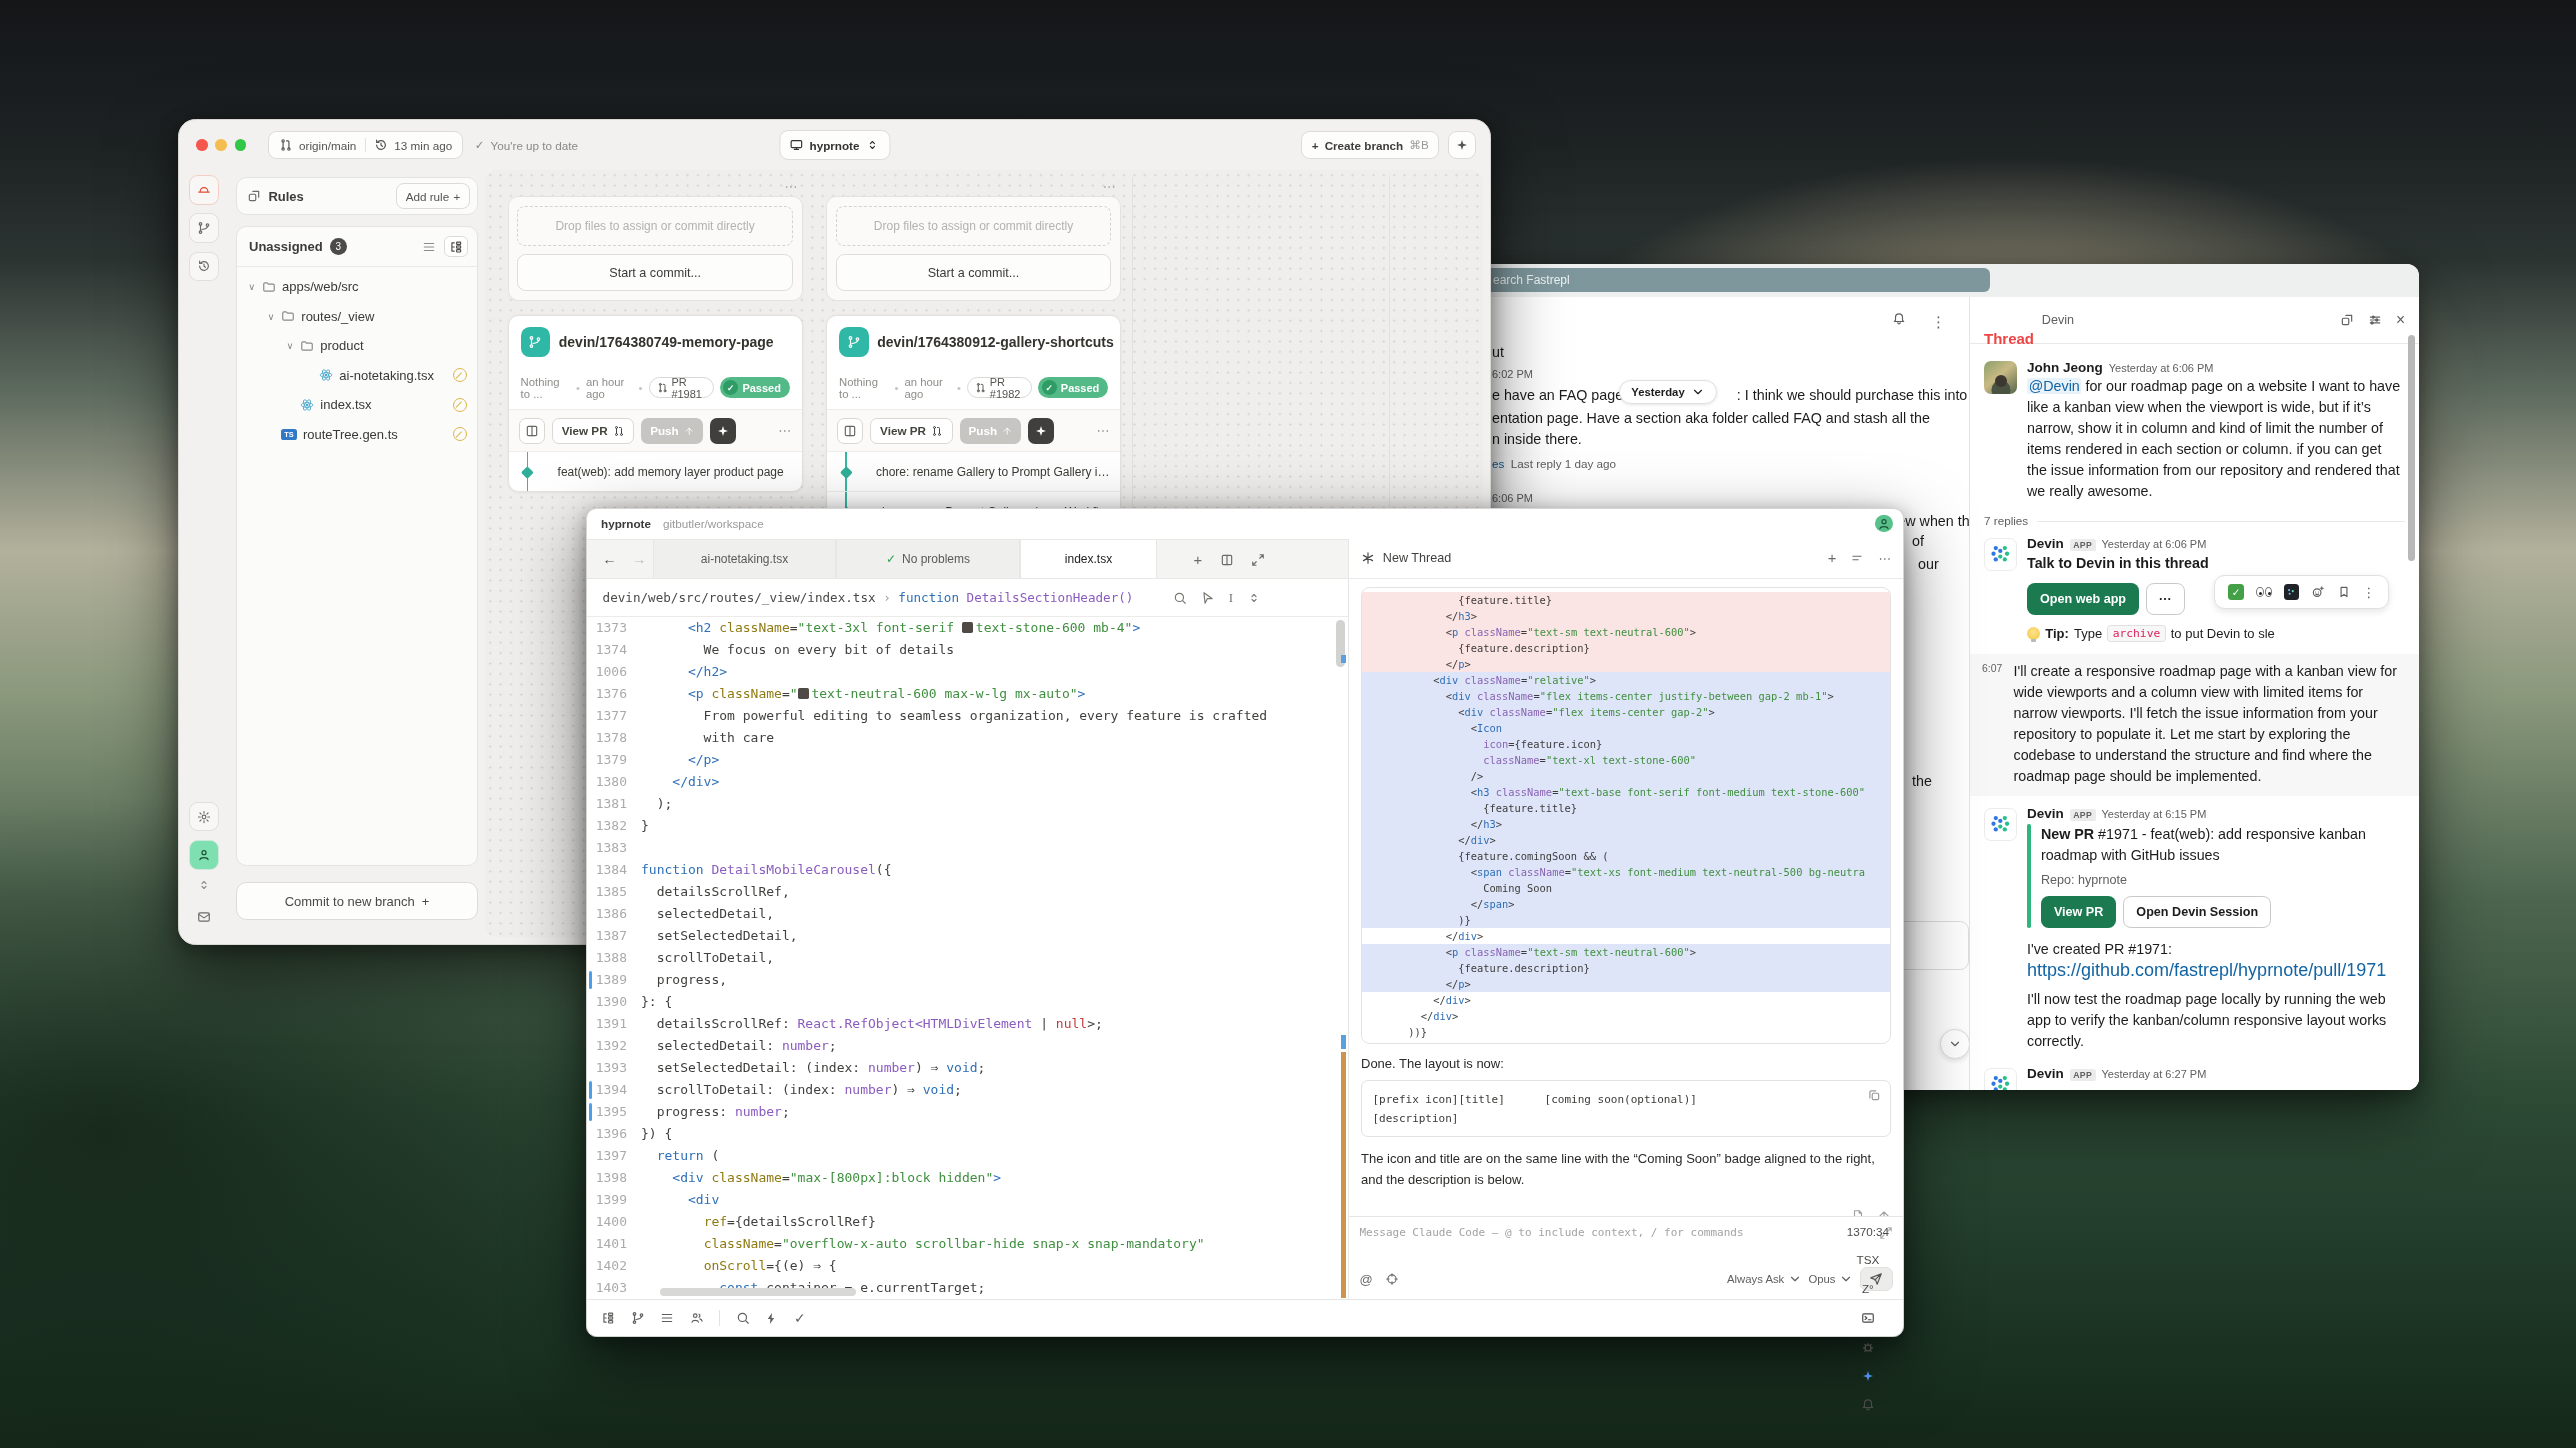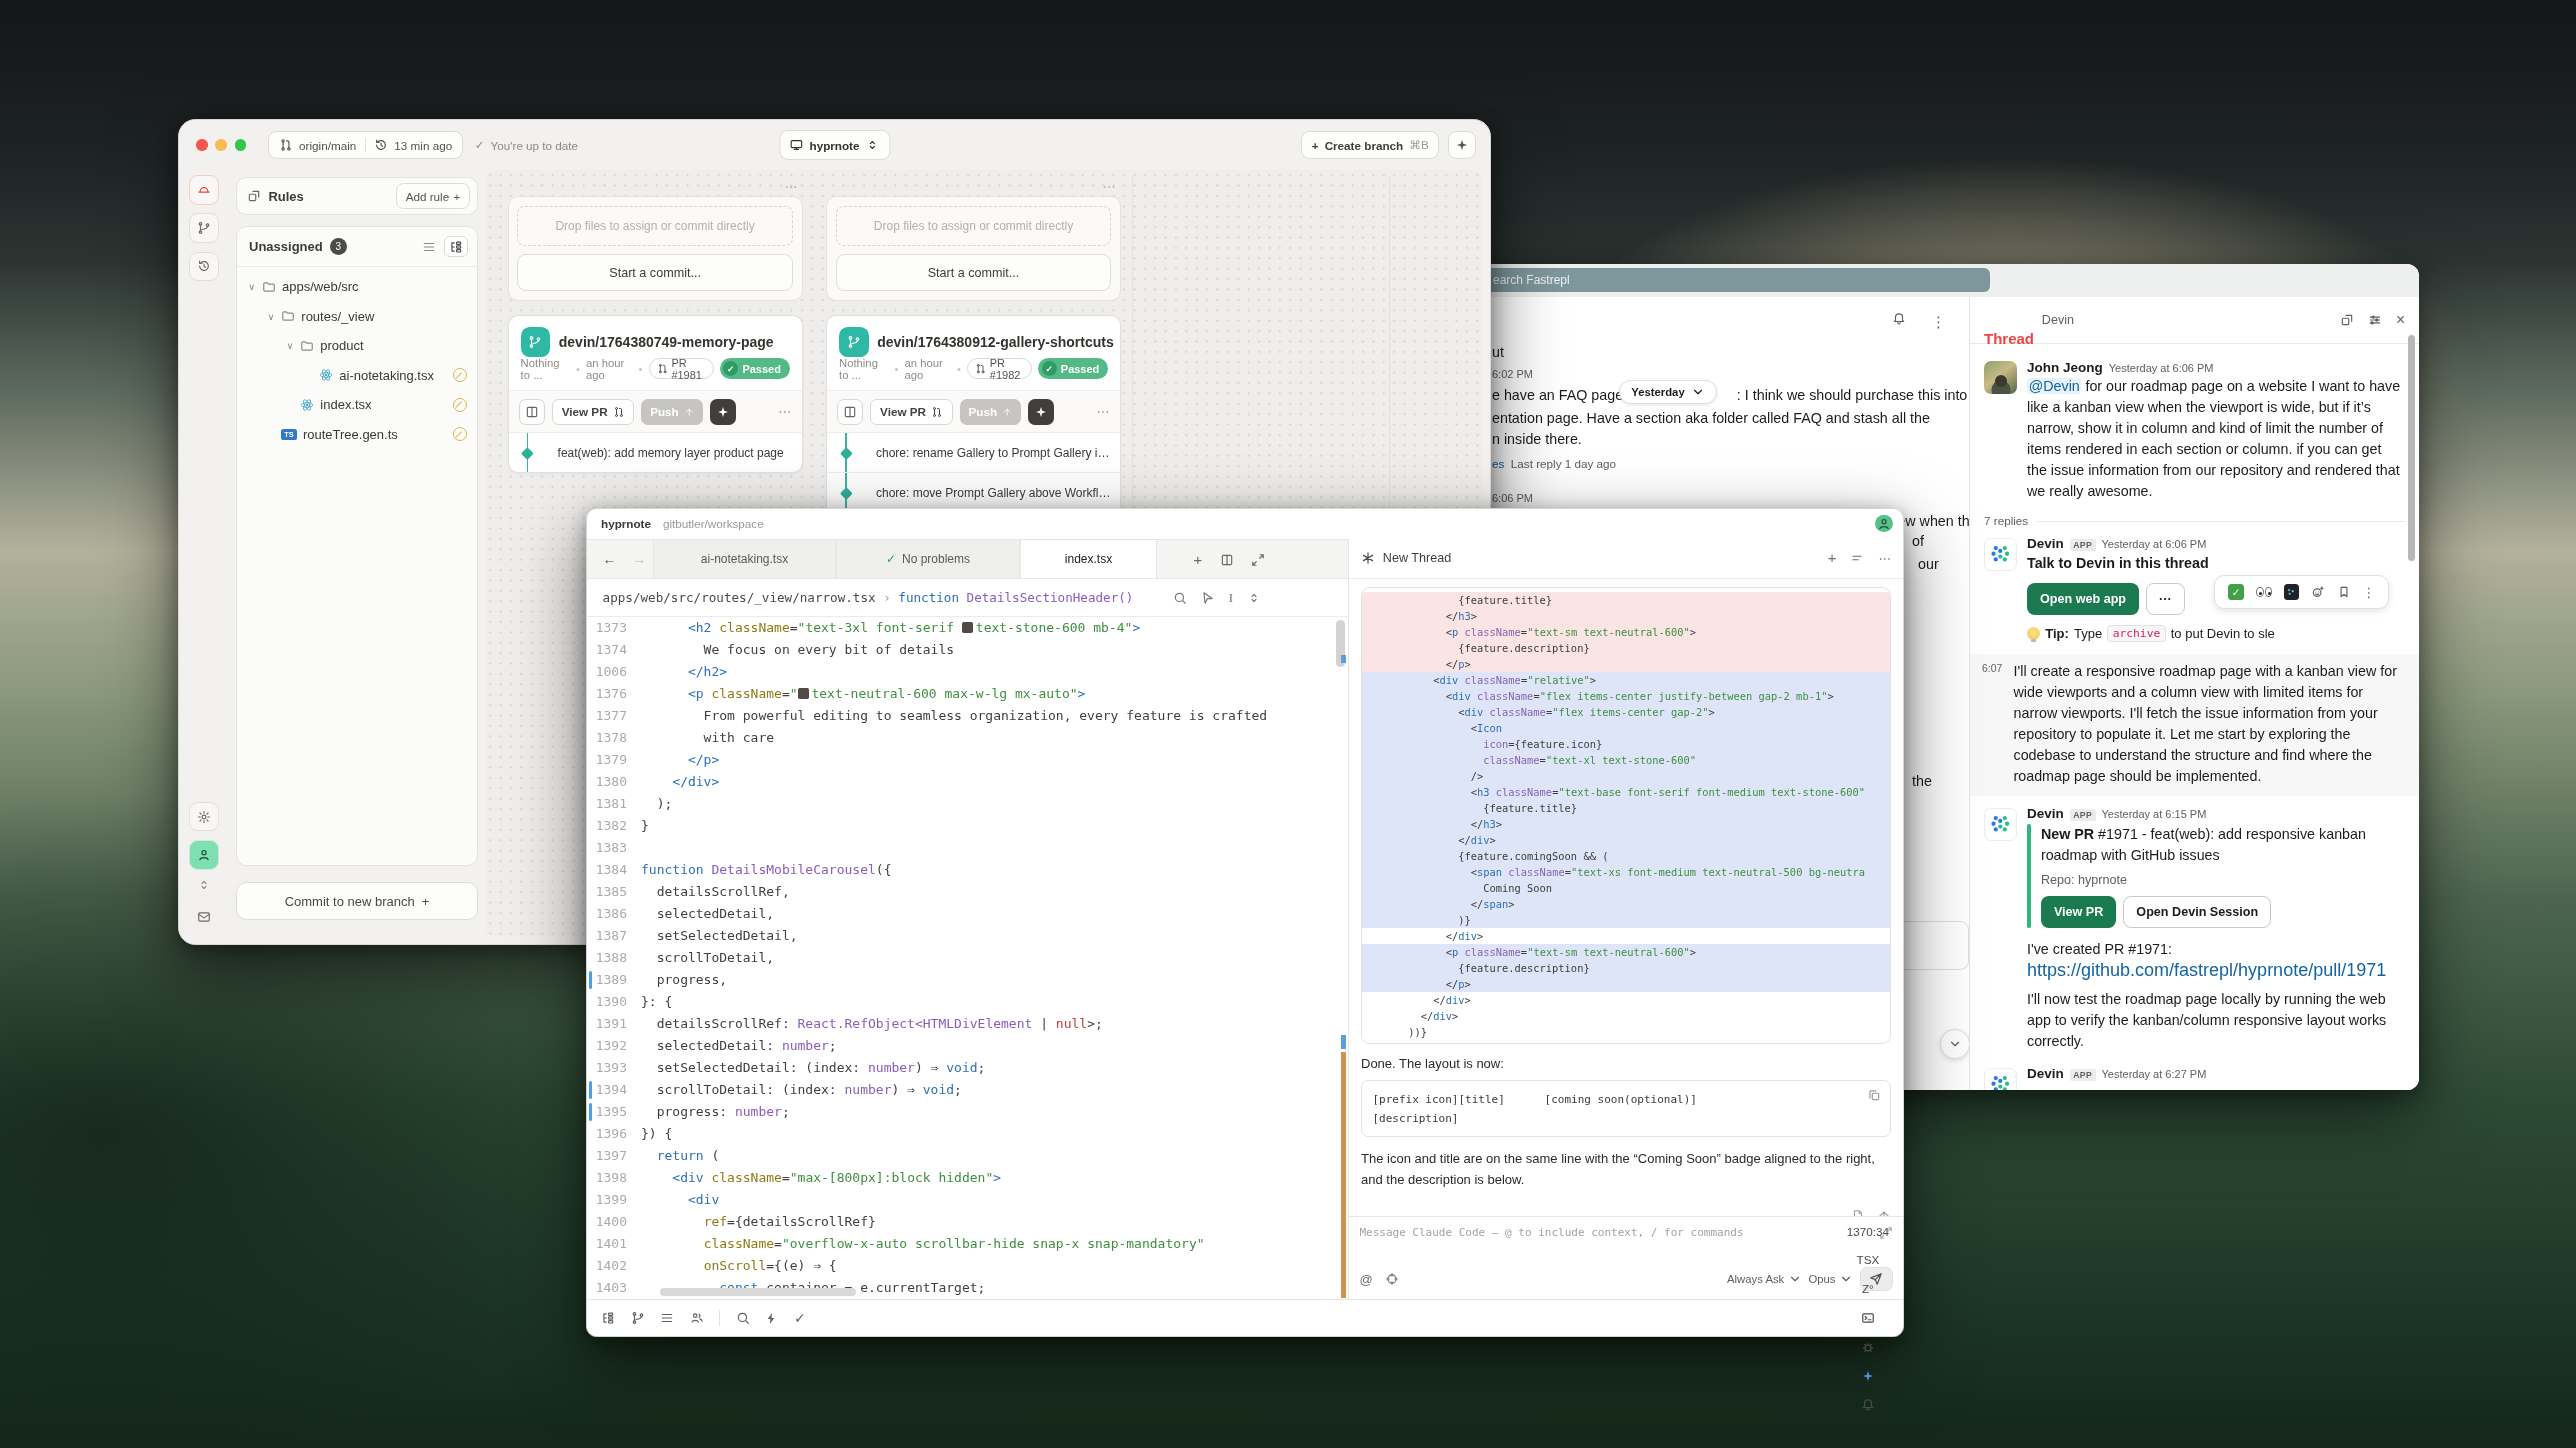--- a/index.html
+++ b/index.html
@@ -55,21 +55,21 @@
   .lane { position:absolute; top:7px; width:295px; }
   .lane-toprow { height:19px; display:flex; justify-content:flex-end; align-items:center; color:#a0a09c; font-size:13px; padding:0 5.2px; }
   .assign-card { background:#fbfaf8; border:0.9px solid #e3e2de; border-radius:10.4px; padding:8.7px; }
   .dropzone { height:40px; border:1.3px dashed #d4d3cf; border-radius:7.8px; display:flex; align-items:center; justify-content:center; color:#b3b2ae; font-size:12px; }
   .start-commit { margin-top:8.7px; height:37px; background:#fdfdfc; border:0.9px solid #dddcd8; border-radius:8.7px; display:flex; align-items:center; justify-content:center; font-size:12.6px; color:#3c3b37; }
   .branch-card { margin-top:14px; background:#fff; border:0.9px solid #e2e1dd; border-radius:10.4px; overflow:hidden; box-shadow:0 0.9px 2.6px rgba(0,0,0,.05); }
   .bc-head { padding:11.3px 12px 9.6px; }
   .bc-row1 { display:flex; align-items:center; gap:8.7px; }
   .bc-ic { width:29.5px; height:29.5px; border-radius:8.7px; background:#2fb8a5; color:#fff; display:flex; align-items:center; justify-content:center; flex:none; }
   .bc-name { font-size:14px; font-weight:700; color:#34332e; white-space:nowrap; }
-  .bc-row2 { margin-top:0; display:flex; align-items:center; gap:6px; font-size:11.3px; color:#8e8d89; }
+  .bc-row2 { margin-top:19px; display:flex; align-items:center; gap:6px; font-size:11.3px; color:#8e8d89; }
   .dot { color:#c4c3bf; }
   .pr-chip { display:flex; align-items:center; gap:3.5px; height:21px; padding:0 7px; border:0.9px solid #d9d8d4; border-radius:868px; color:#55544f; font-size:11px; }
   .pass-pill { display:flex; align-items:center; gap:4.3px; height:21px; padding:0 8.7px 0 3.5px; background:#53b987; border-radius:868px; color:#fff; font-size:11px; font-weight:700; }
   .pass-pill .pc { width:14.8px; height:14.8px; border-radius:50%; background:#2f9c66; color:#fff; font-size:8.7px; display:flex; align-items:center; justify-content:center; }
   .bc-actions { height:42px; display:flex; align-items:center; gap:7px; padding:0 10.4px; border-top:0.9px solid #eeede9; background:#fbfaf9; }
   .act-sq { width:26px; height:26px; border:0.9px solid #d9d8d4; border-radius:7px; background:#fff; color:#66655f; display:flex; align-items:center; justify-content:center; }
   .act-view { height:26px; display:flex; align-items:center; gap:5.2px; padding:0 8.7px; border:0.9px solid #d9d8d4; border-radius:7px; background:#fff; font-size:11.7px; font-weight:700; color:#44433e; }
   .act-push { height:26px; display:flex; align-items:center; gap:5.2px; padding:0 8.7px; border-radius:7px; background:#c6c5c1; font-size:11.7px; font-weight:700; color:#fff; }
   .act-ai { width:26px; height:26px; border-radius:7px; background:#403f3b; color:#fff; display:flex; align-items:center; justify-content:center; }
   .act-more { margin-left:auto; color:#8a8986; font-size:13px; }
@@ -844,21 +844,21 @@
         </span>
       <span class="icon">
           <svg width="14" height="14" viewBox="0 0 24 24" fill="none" stroke="currentColor" stroke-width="2" stroke-linecap="round" stroke-linejoin="round">
             <path d="M9 15l-6 6M3 15.5V21h5.5M15 9l6-6M15.5 3H21v5.5"></path>
           </svg>
         </span>
     </span>
   </div>
 
   <div class="ed-crumb">
-    <span>apps/web/src/routes/_view/narrow.tsx</span><span style="color:#a0a0a0;"> › </span><span class="tok-kw">function</span><span> </span><span class="tok-fn">DetailsSectionHeader()</span>
+    <span>devin/web/src/routes/_view/index.tsx</span><span style="color:#a0a0a0;"> › </span><span class="tok-kw">function</span><span> </span><span class="tok-fn">DetailsSectionHeader()</span>
     <span class="crumb-icons">
       <span class="icon"><svg width="14" height="14" viewBox="0 0 24 24" fill="none" stroke="currentColor" stroke-width="2" stroke-linecap="round" stroke-linejoin="round">
             <circle cx="11" cy="11" r="7"></circle>
             <line x1="16.5" y1="16.5" x2="21" y2="21"></line>
           </svg></span>
       <span class="icon"><svg width="14" height="14" viewBox="0 0 24 24" fill="none" stroke="currentColor" stroke-width="2" stroke-linecap="round" stroke-linejoin="round">
             <path d="M5 3l14 10h-8l-4 8z"></path>
           </svg></span>
       <span style="font-family:'Liberation Serif',serif; font-size:13px;">I</span>
       <span class="icon"><svg width="14" height="14" viewBox="0 0 24 24" fill="none" stroke="currentColor" stroke-width="2" stroke-linecap="round" stroke-linejoin="round">

